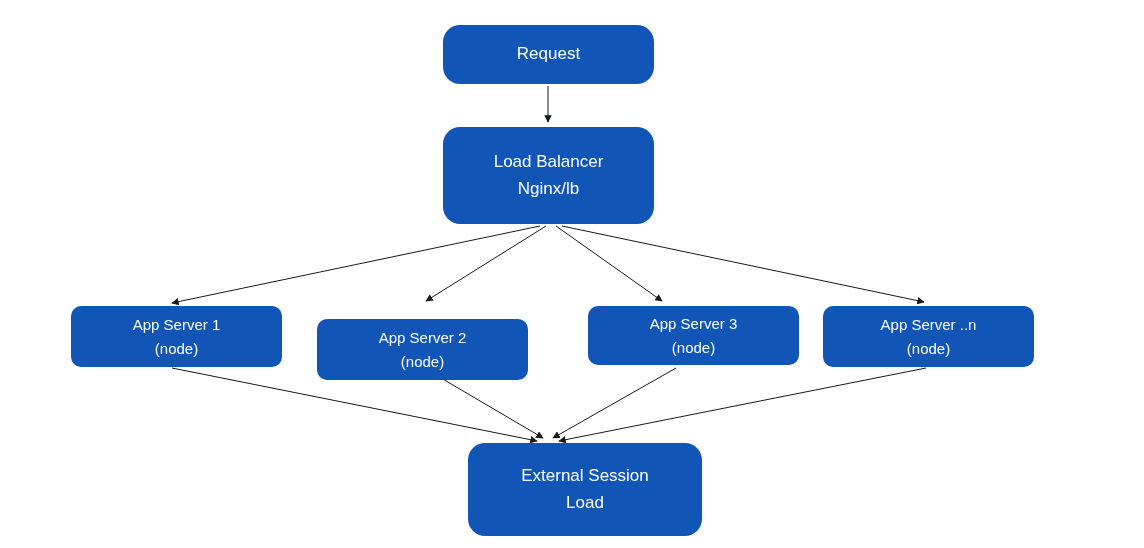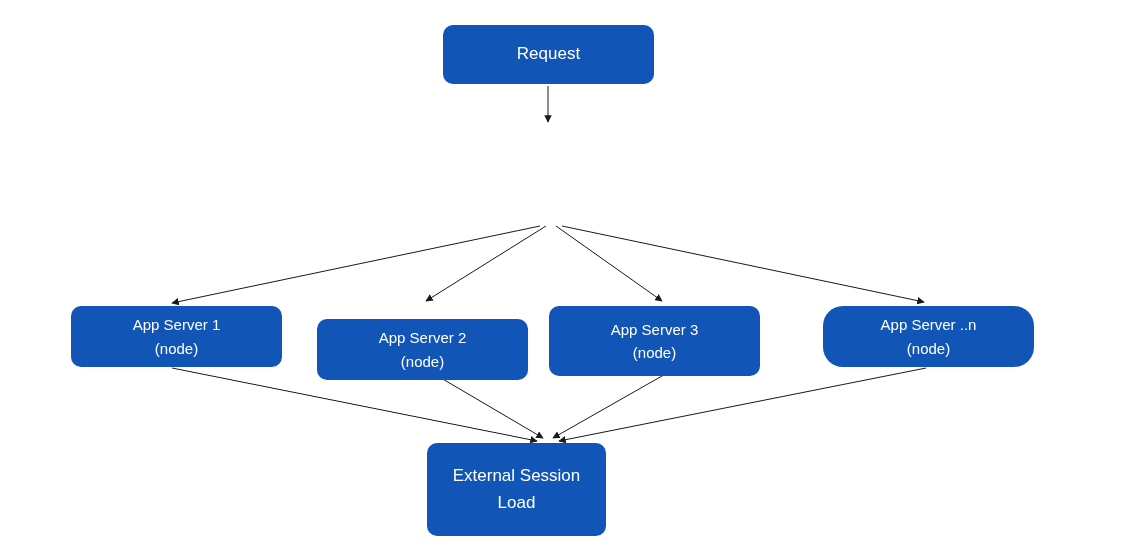--- a/index.html
+++ b/index.html
@@ -40,21 +40,21 @@
     color: var(--node-text, #ffffff);
     border-radius: 10px;
     display: flex;
     flex-direction: column;
     align-items: center;
     justify-content: center;
     text-align: center;
     line-height: 1.55;
     box-sizing: border-box;
   }
-  .node.large { font-size: 17px; }
+  .node.large { font-size: 17px; border-radius: 17px; }
   .node.small { font-size: 15px; }
 </style>
 </head>
 <body>
 
 <div class="canvas">
 
   <svg class="arrows" width="1144" height="548" viewBox="0 0 1144 548">
     <defs>
       <marker id="arrow" viewBox="0 0 10 10" refX="9" refY="5" markerWidth="7.5" markerHeight="7.5" orient="auto-start-reverse">
@@ -72,39 +72,43 @@
     <line class="arrow-line" x1="172" y1="368" x2="537" y2="441" marker-end="url(#arrow)"></line>
     <line class="arrow-line" x1="424" y1="368" x2="543" y2="438" marker-end="url(#arrow)"></line>
     <line class="arrow-line" x1="676" y1="368" x2="553" y2="438" marker-end="url(#arrow)"></line>
     <line class="arrow-line" x1="926" y1="368" x2="559" y2="441" marker-end="url(#arrow)"></line>
   </svg>
 
   <div class="node large" style="left:443px; top:25px; width:211px; height:59px;">
     <div>Request</div>
   </div>
 
+  <div class="node large" style="left:443px; top:127px; width:211px; height:97px;">
+    <div>Load Balancer</div>
+    <div>Nginx/lb</div>
+  </div>
 
   <div class="node small" style="left:71px; top:306px; width:211px; height:61px;">
     <div>App Server 1</div>
     <div>(node)</div>
   </div>
 
   <div class="node small" style="left:317px; top:306px; width:211px; height:61px;margin-top:13px;">
     <div>App Server 2</div>
     <div>(node)</div>
   </div>
 
-  <div class="node small" style="left:549px; top:306px; width:211px; height:70px;">
+  <div class="node small" style="left:588px; top:306px; width:211px; height:59px;">
     <div>App Server 3</div>
     <div>(node)</div>
   </div>
 
-  <div class="node small" style="left:823px; top:306px; width:211px; height:61px;border-radius:20px;">
+  <div class="node small" style="left:823px; top:306px; width:211px; height:61px;">
     <div>App Server ..n</div>
     <div>(node)</div>
   </div>
 
-  <div class="node large" style="left:427px; top:443px; width:179px; height:93px;">
+  <div class="node large" style="left:468px; top:443px; width:234px; height:93px;">
     <div>External Session</div>
     <div>Load</div>
   </div>
 
 </div>
 
 </body></html>

